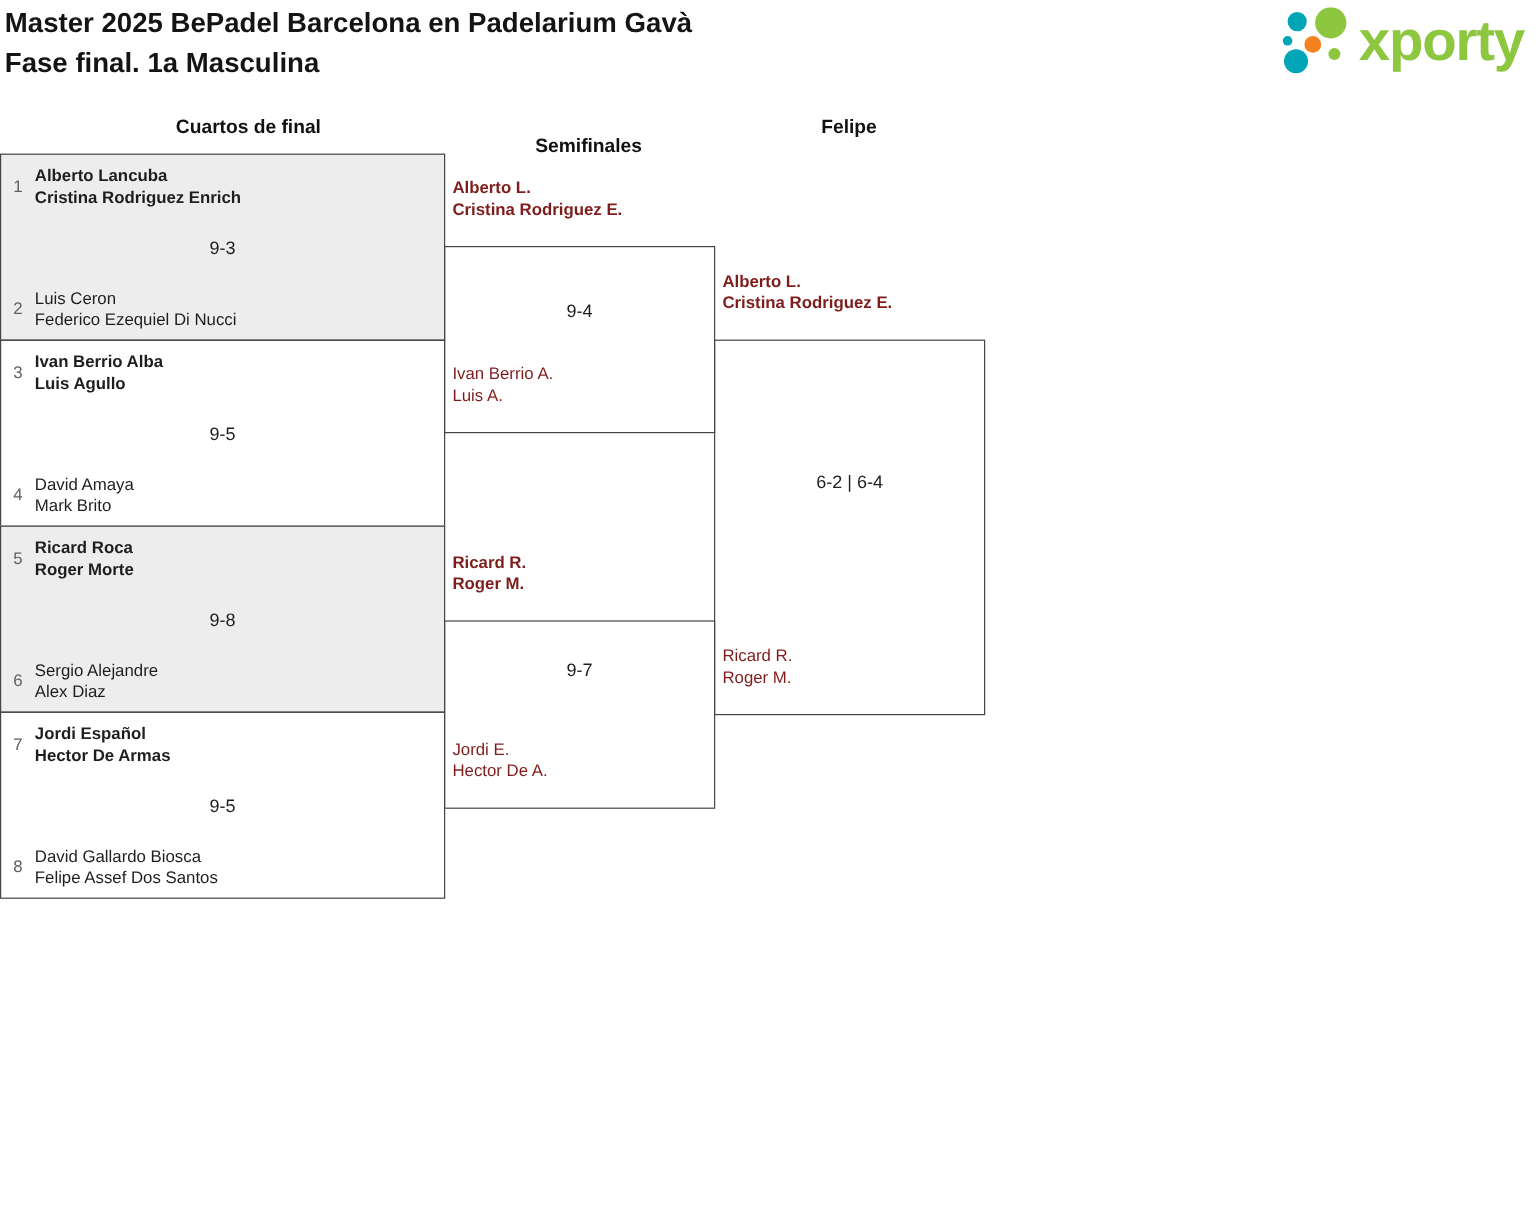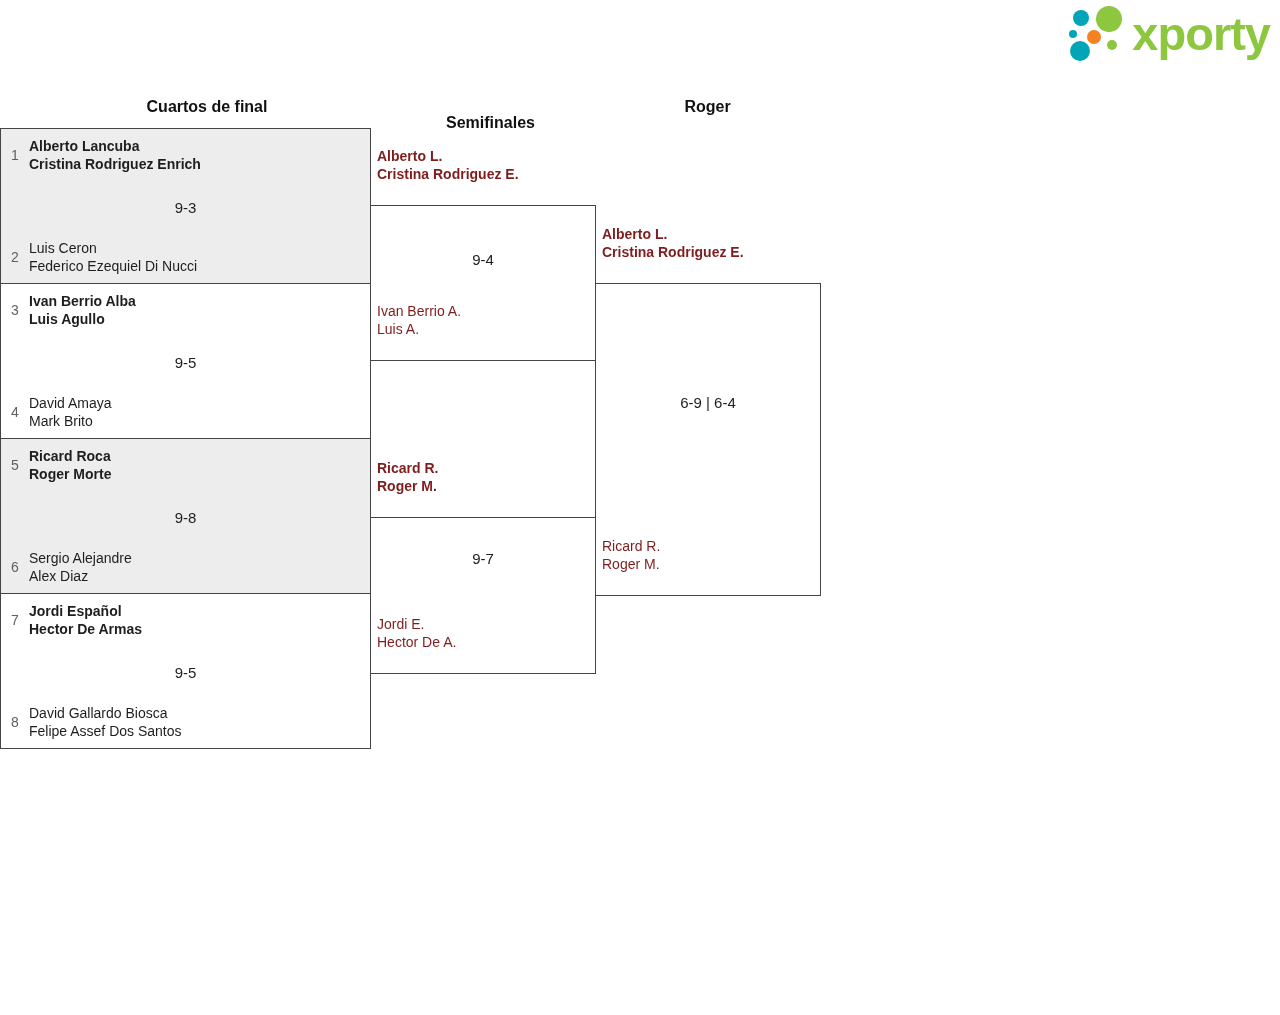--- a/index.html
+++ b/index.html
@@ -104,36 +104,40 @@
     line-height: 18px;
     color: #7f1d1d;
     white-space: nowrap;
   }
 </style>
 </head>
 <body>
 
 <div class="page">
 
+  <div class="titles">
+    <div class="title-line">Master 2025 BePadel Barcelona en Padelarium Gavà</div>
+    <div class="title-line">Fase final. 1a Masculina</div>
+  </div>
 
   <div class="logo">
     <svg class="logo-mark" viewBox="0 0 58 56" aria-hidden="true">
       <circle cx="13" cy="12" r="8" fill="#00a5b8"></circle>
       <circle cx="41" cy="13" r="13" fill="#8dc63f"></circle>
       <circle cx="5" cy="28" r="4" fill="#00a5b8"></circle>
       <circle cx="26" cy="31" r="7" fill="#f58220"></circle>
       <circle cx="12" cy="45" r="10" fill="#00a5b8"></circle>
       <circle cx="44" cy="39" r="5" fill="#8dc63f"></circle>
     </svg>
     <span class="logo-text">xporty</span>
   </div>
 
   <div class="round-header rh-qf">Cuartos de final</div>
   <div class="round-header rh-sf">Semifinales</div>
-  <div class="round-header rh-f">Roger</div>
+  <div class="round-header rh-f">Felipe</div>
 
   <div class="match qf alt" style="top:128px;">
     <div class="team top winner">
       <span class="seed">1</span>
       <div class="names">
         <div>Alberto Lancuba</div>
         <div>Cristina Rodriguez Enrich</div>
       </div>
     </div>
     <div class="score">9-3</div>
@@ -218,21 +222,21 @@
   <div class="floating-names winner" style="left:377px; top:459px;">
     <div>Ricard R.</div>
     <div>Roger M.</div>
   </div>
   <div class="floating-names" style="left:377px; top:615px;">
     <div>Jordi E.</div>
     <div>Hector De A.</div>
   </div>
 
   <div class="match f" style="top:283px; height:313px;">
-    <div class="score" style="top:110px;">6-9 | 6-4</div>
+    <div class="score" style="top:110px;">6-2 | 6-4</div>
   </div>
   <div class="floating-names winner" style="left:602px; top:225px;">
     <div>Alberto L.</div>
     <div>Cristina Rodriguez E.</div>
   </div>
   <div class="floating-names" style="left:602px; top:537px;">
     <div>Ricard R.</div>
     <div>Roger M.</div>
   </div>
 

